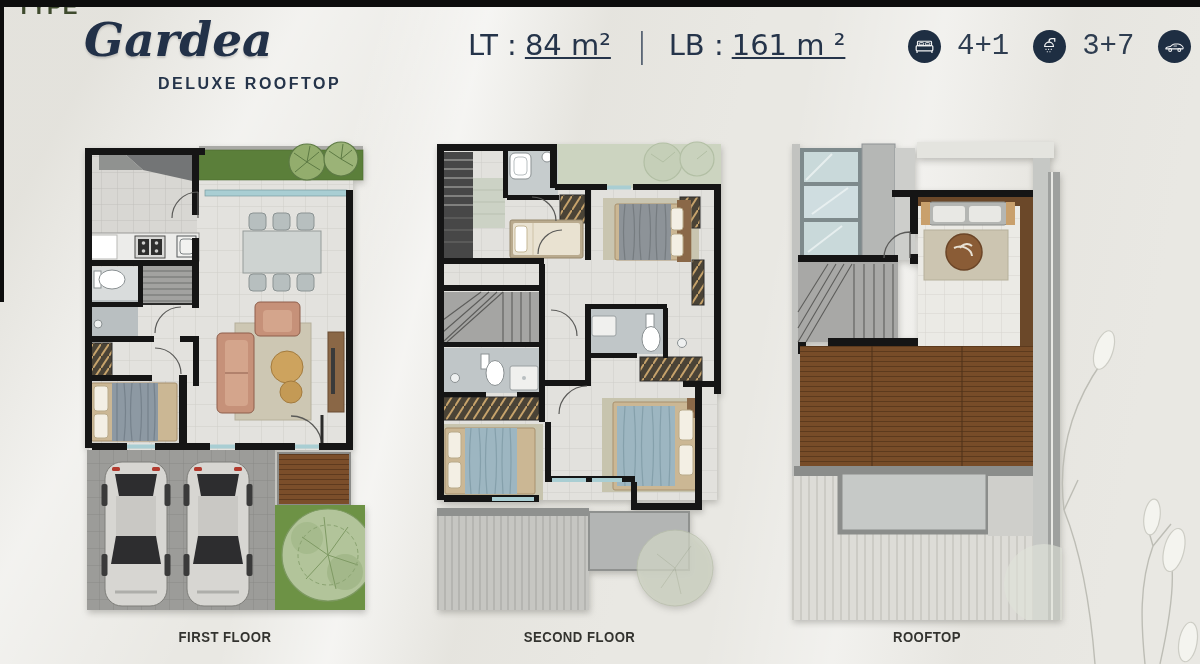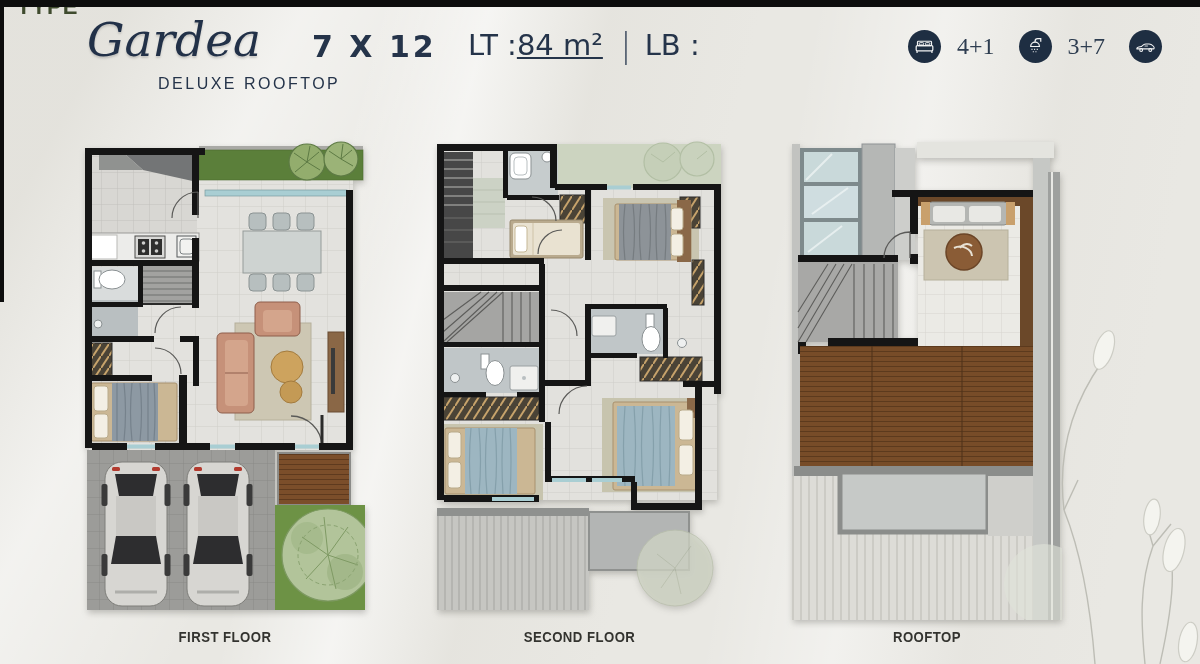--- a/index.html
+++ b/index.html
@@ -10,55 +10,55 @@
       linear-gradient(104deg, rgba(255,255,255,0) 28%, rgba(255,255,255,.55) 36%, rgba(221,219,212,.30) 45%, rgba(255,255,255,0) 56%),
       linear-gradient(118deg, rgba(214,212,204,.28) 8%, rgba(255,255,255,.45) 20%, rgba(234,233,229,0) 34%),
       linear-gradient(100deg, rgba(255,255,255,0) 62%, rgba(255,255,255,.4) 72%, rgba(223,221,215,.25) 82%, rgba(255,255,255,0) 92%),
       #e9e8e3;
   }
   .abs{position:absolute;}
   .topbar{left:0;top:0;width:1200px;height:7px;background:#0d0d0d;z-index:9;}
   .leftbar{left:0;top:0;width:4px;height:302px;background:#0d0d0d;z-index:9;}
   .type-label{left:17px;top:-6px;font-size:22px;font-weight:700;letter-spacing:1px;color:#3f4b2e;z-index:5;}
   .brand{left:84px;top:12px;width:180px;text-align:center;
-    font-family:"DejaVu Serif",serif;font-style:italic;font-weight:400;
+    font-family:"DejaVu Serif",serif;font-style:italic;font-weight:700;
     font-size:47px;color:#223148;text-shadow:0 2px 2px rgba(90,90,90,.25);}
-  .subtitle{left:158px;top:75px;font-size:16px;font-weight:400;letter-spacing:2.5px;color:#25344a;}
+  .subtitle{left:158px;top:75px;font-size:16px;font-weight:700;letter-spacing:2.5px;color:#25344a;}
   .dims{left:312px;top:29px;font-size:30px;font-weight:700;letter-spacing:3px;color:#25344a;font-family:"DejaVu Sans",sans-serif;}
-  .area-row{left:468px;top:28px;display:flex;align-items:flex-start;gap:0;
+  .area-row{left:468px;top:28px;display:flex;align-items:flex-start;gap:8px;
     font-family:"DejaVu Sans",sans-serif;font-size:29px;color:#25344a;}
   .area-row .val{margin-right:10px;text-decoration:underline;}
   .area-row .sep{font-weight:200;color:#2c3b52;margin:0 14px 0 8px;transform:scaleY(1.15);}
   .specs{left:908px;top:30px;display:flex;align-items:center;}
   .spec-circle{width:33px;height:33px;border-radius:50%;background:#1e2e42;display:flex;align-items:center;justify-content:center;flex:0 0 auto;}
-  .spec-val{font-family:Liberation Serif, serif;font-size:24px;color:#2e3d50;margin-left:16px;margin-right:24px;}
+  .spec-val{font-family:Liberation Mono, monospace;font-size:29px;color:#2e3d50;margin-left:16px;margin-right:24px;}
   .plan{filter:drop-shadow(1px 3px 3px rgba(60,60,55,.28));}
   .floor-label{font-size:14px;font-weight:700;letter-spacing:.5px;color:#33332f;text-align:center;transform:scaleX(.94);}
   .lbl1{left:85px;top:629px;width:280px;}
   .lbl2{left:437px;top:629px;width:285px;}
   .lbl3{left:792px;top:629px;width:270px;}
 </style>
 </head>
 <body>
 
 <div class="stage">
 
   <div class="abs type-label">TYPE</div>
   <div class="abs topbar"></div>
   <div class="abs leftbar"></div>
 
   <div class="abs brand">Gardea</div>
   <div class="abs subtitle">DELUXE ROOFTOP</div>
-  <div class="abs dims">7 X 12</div>
 
   <div class="abs area-row">
     <span>LT :</span>
     <span class="val">84 m²</span>
     <span class="sep">|</span>
     <span>LB :</span>
+    <span class="val">161 m ²</span>
   </div>
 
   <div class="abs specs">
     <span class="spec-circle">
       <svg width="21" height="21" viewBox="0 0 24 24" fill="none" stroke="#f2f3f4" stroke-width="1.4">
         <rect x="4" y="6" width="16" height="5" rx="1"></rect>
         <rect x="2.5" y="11" width="19" height="6" rx="1.2"></rect>
         <rect x="6" y="7.6" width="5" height="2.6" rx="1" stroke-width="1.1"></rect>
         <rect x="13" y="7.6" width="5" height="2.6" rx="1" stroke-width="1.1"></rect>
         <path d="M3.5 17v2.5M20.5 17v2.5"></path>

